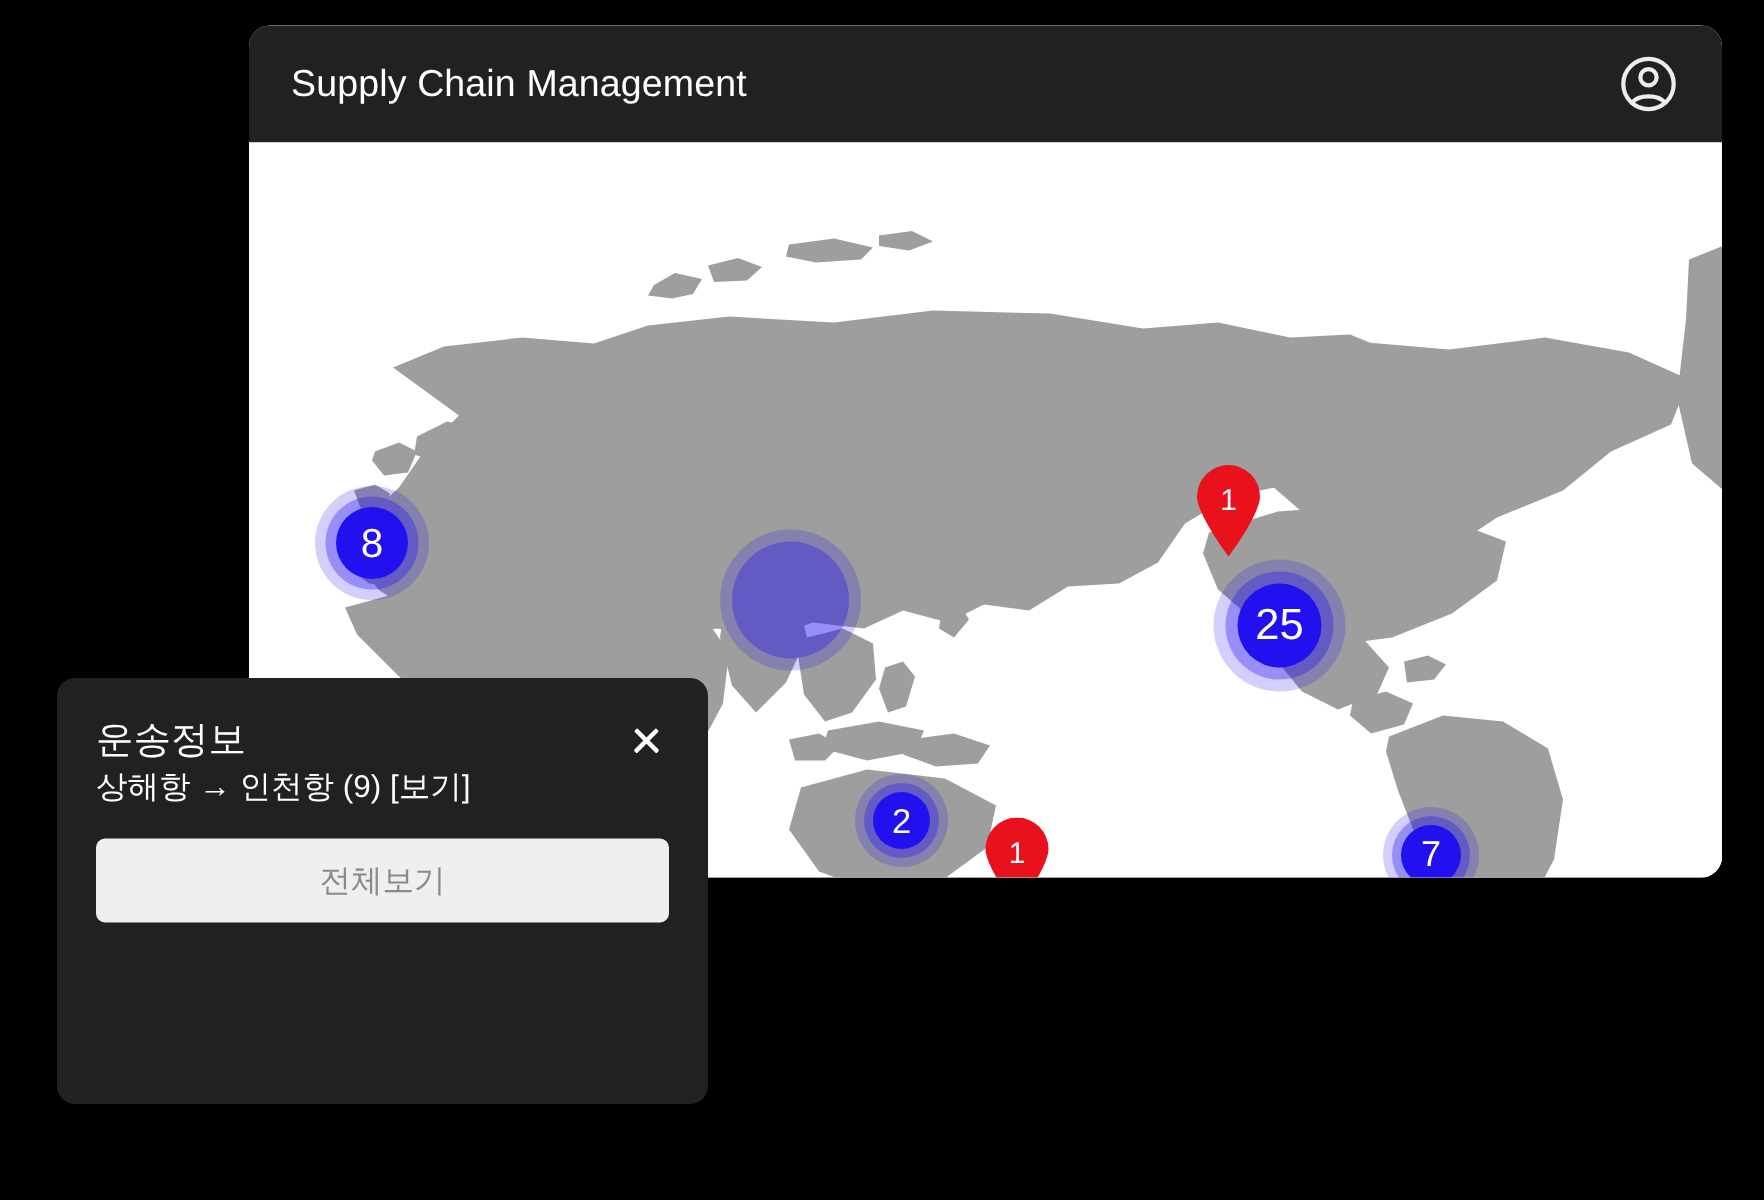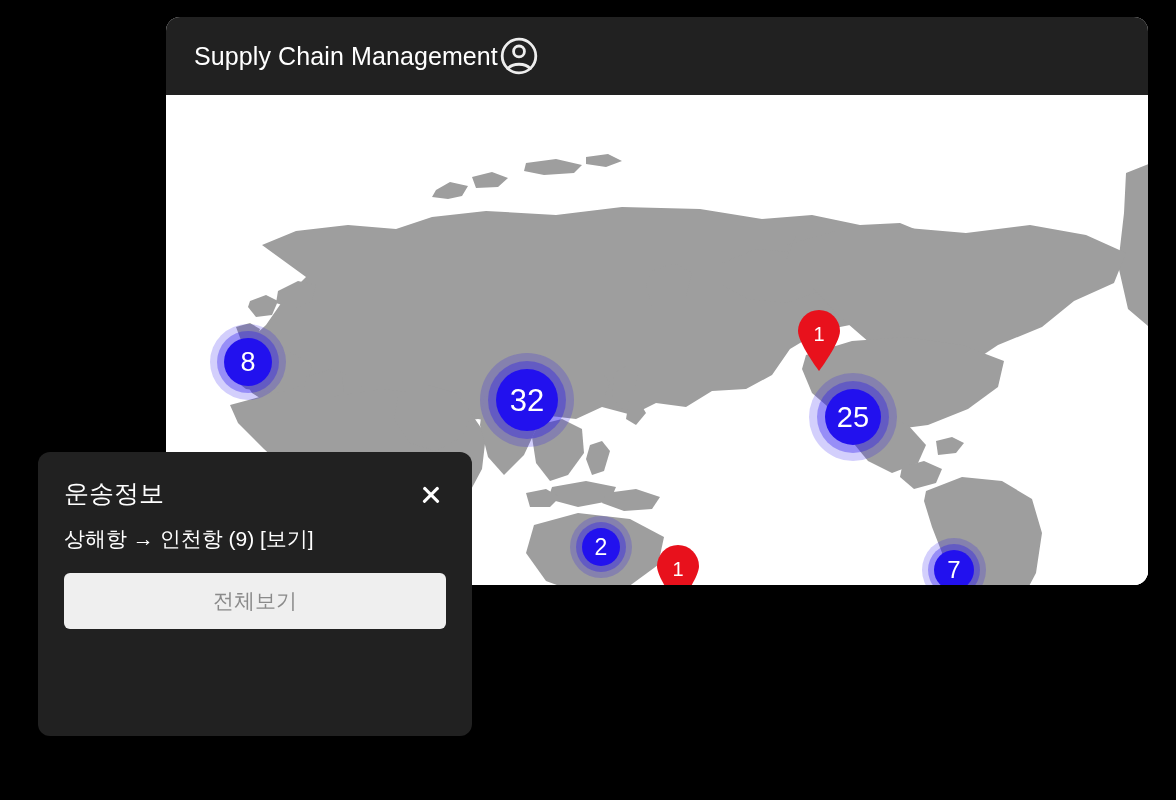--- a/index.html
+++ b/index.html
@@ -30,20 +30,21 @@
     overflow: hidden;
     background: #ffffff;
   }
 
   .app-header {
     position: relative;
     height: 78px;
     background: #212121;
     display: flex;
     align-items: center;
+    justify-content: space-between;
     padding: 0 28px 0 28px;
   }
 
   .app-title {
     color: #ffffff;
     font-size: 25px;
     font-weight: 400;
     letter-spacing: 0.1px;
     line-height: 1;
   }
@@ -131,23 +132,23 @@
     top: 452px;
     width: 434px;
     height: 284px;
     background: #212121;
     border-radius: 12px;
     padding: 26px 26px 22px 26px;
   }
 
   .popup-header {
     display: flex;
-    align-items: flex-end;
+    align-items: center;
     justify-content: space-between;
-    margin-bottom: 18px;
+    margin-bottom: 4px;
   }
 
   .popup-title {
     color: #ffffff;
     font-size: 25px;
     font-weight: 400;
     line-height: 1.2;
   }
 
   .close-btn {
@@ -294,21 +295,20 @@
 
       <div id="clusters">
           <div class="cluster" style="left: 82px; top: 267px; width: 76px; height: 76px;">
             <div class="halo-outer" style="width: 76px; height: 76px; background: rgb(34, 17, 238);"></div>
             <div class="halo-mid" style="width: 62px; height: 62px; background: rgb(34, 17, 238);"></div>
             <div class="core" style="width: 48px; height: 48px; font-size: 27px; background: rgb(34, 17, 238);">8</div>
           </div>
           <div class="cluster" style="left: 361px; top: 305px; width: 94px; height: 94px;">
             <div class="halo-outer" style="width: 94px; height: 94px; background: rgb(34, 17, 238);"></div>
             <div class="halo-mid" style="width: 78px; height: 78px; background: rgb(34, 17, 238);"></div>
-            <div class="core" style="width: 62px; height: 62px; font-size: 31px; background: rgb(34, 17, 238);">32</div>
           </div>
           <div class="cluster" style="left: 687px; top: 322px; width: 88px; height: 88px;">
             <div class="halo-outer" style="width: 88px; height: 88px; background: rgb(34, 17, 238);"></div>
             <div class="halo-mid" style="width: 72px; height: 72px; background: rgb(34, 17, 238);"></div>
             <div class="core" style="width: 56px; height: 56px; font-size: 29px; background: rgb(34, 17, 238);">25</div>
           </div>
           <div class="cluster" style="left: 435px; top: 452px; width: 62px; height: 62px;">
             <div class="halo-outer" style="width: 62px; height: 62px; background: rgb(34, 17, 238);"></div>
             <div class="halo-mid" style="width: 50px; height: 50px; background: rgb(34, 17, 238);"></div>
             <div class="core" style="width: 38px; height: 38px; font-size: 23px; background: rgb(34, 17, 238);">2</div>

